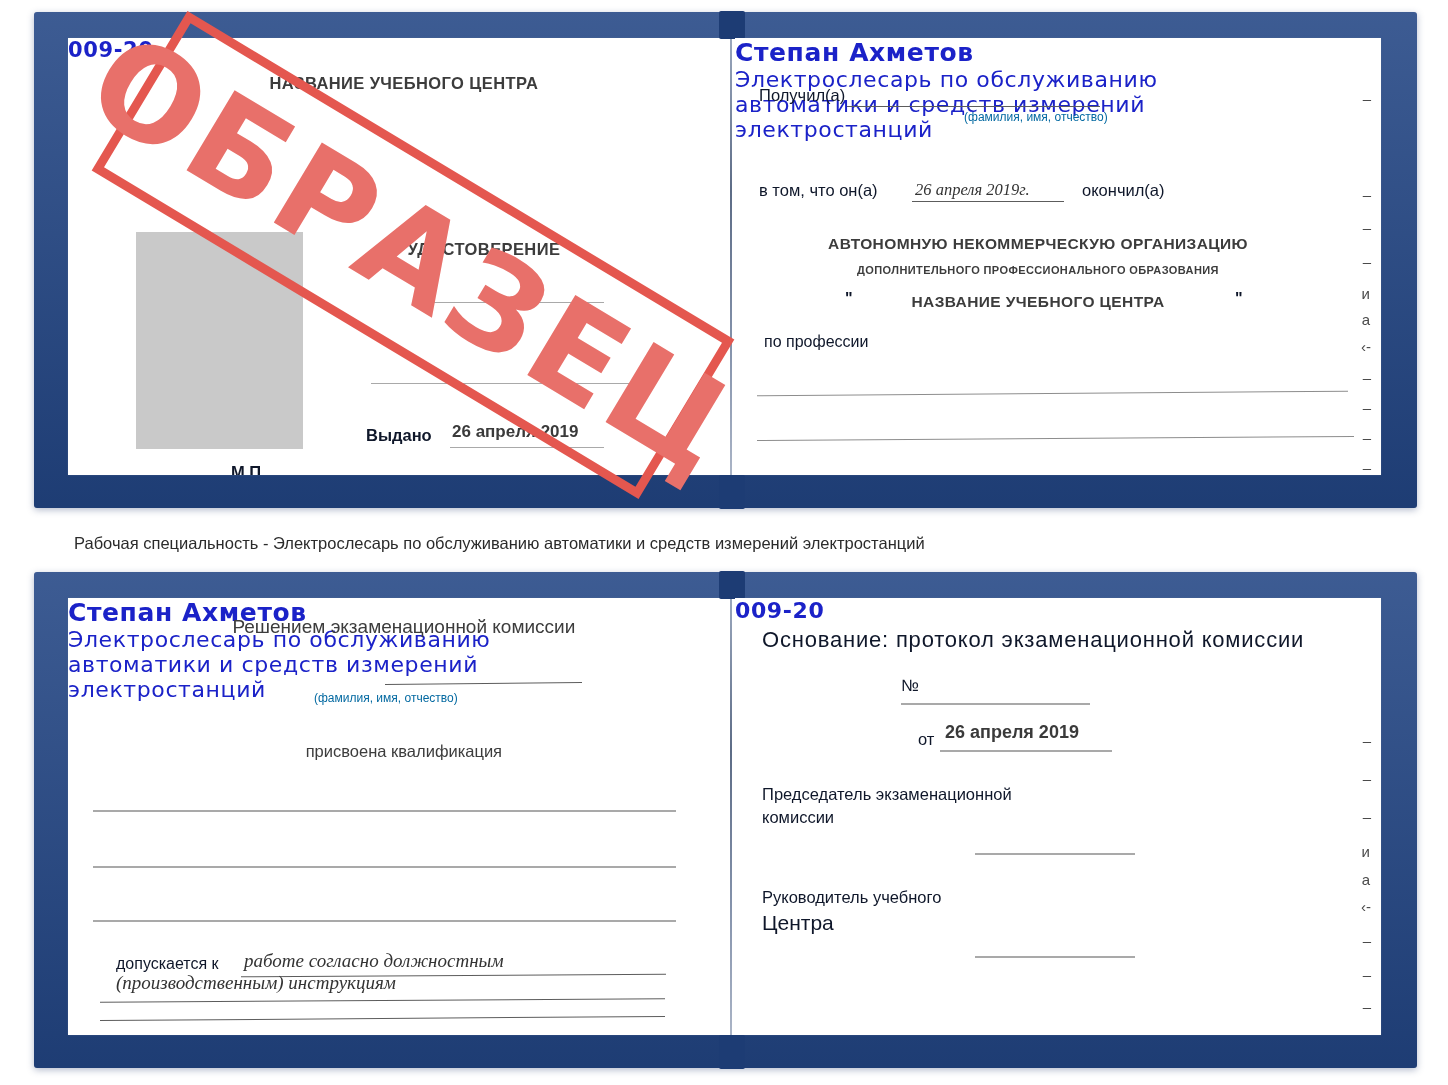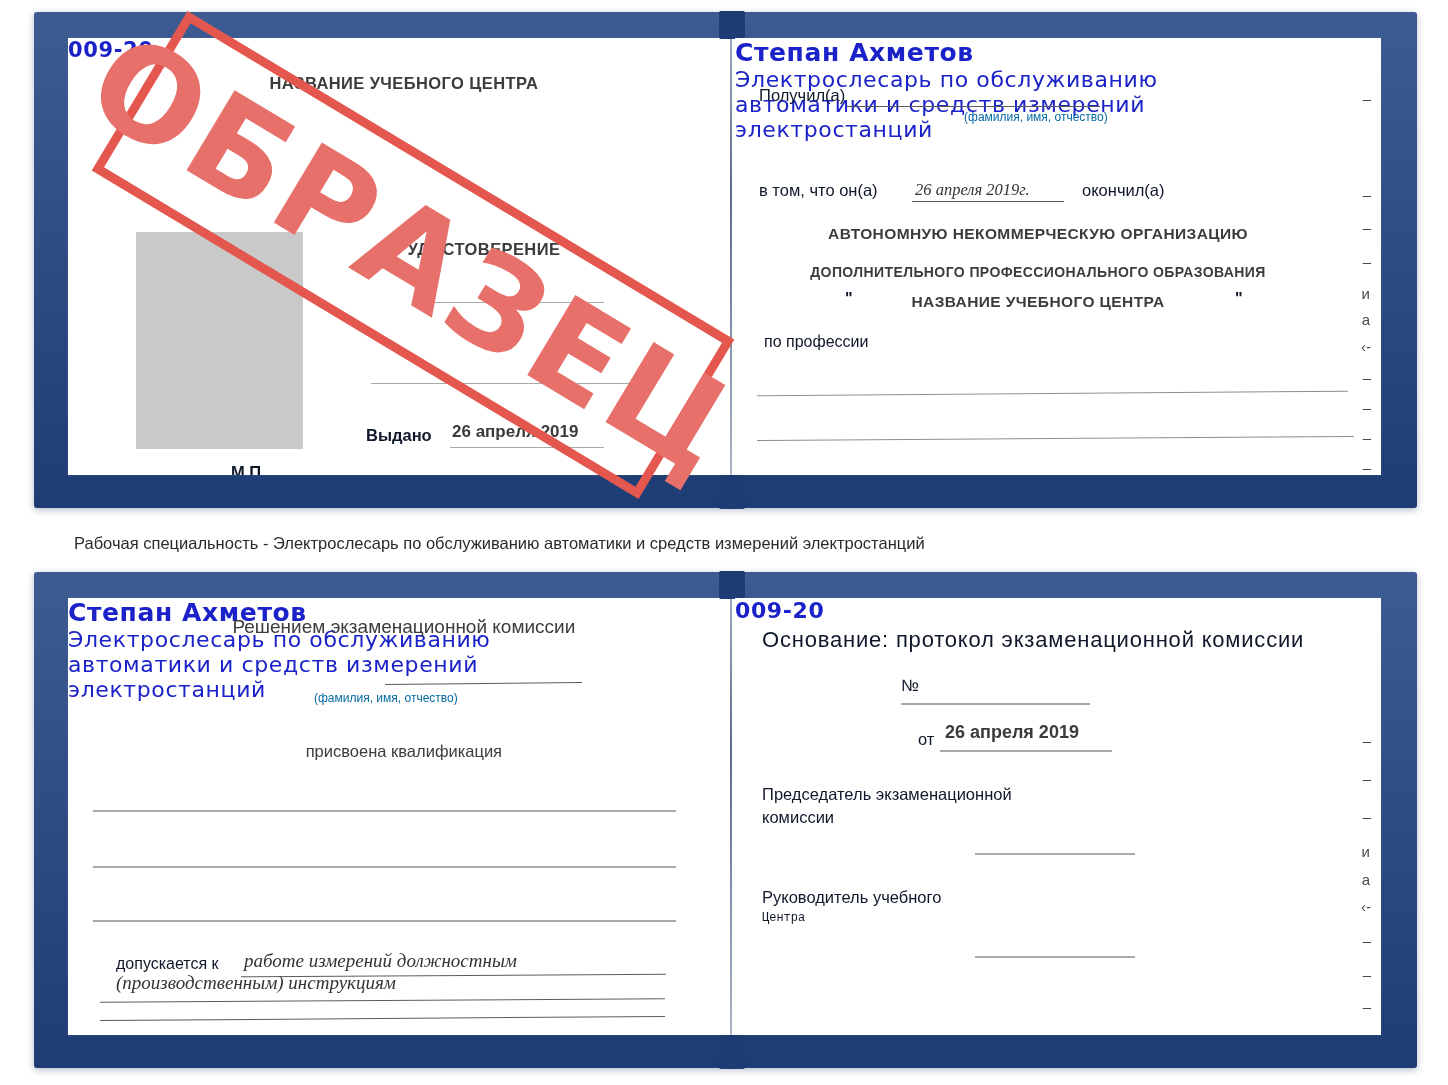--- a/index.html
+++ b/index.html
@@ -137,22 +137,22 @@
       <div class="lbl" style="left:24px;top:48px;font-size:16.5px;">Получил(а)</div>
       <div class="hand" style="left:110px;top:26px;font-size:25px;font-weight:bold;">Степан Ахметов</div>
       <div class="rule rule-dark" style="left:112px;top:68px;width:253px;"></div>
       <div class="tiny" style="position:absolute;left:229px;top:72px;">(фамилия, имя, отчество)</div>
 
       <div class="lbl" style="left:24px;top:143px;font-size:16.5px;">в том, что он(а)</div>
       <div class="hand-serif" style="position:absolute;left:180px;top:142px;font-size:16.5px;">26 апреля 2019г.</div>
       <div class="rule rule-dark" style="left:177px;top:163px;width:152px;"></div>
       <div class="lbl" style="left:347px;top:143px;font-size:16.5px;">окончил(а)</div>
 
-      <div class="center-title lbl-cap" style="left:10px;right:60px;top:187px;font-size:15.5px;font-weight:bold;">АВТОНОМНУЮ НЕКОММЕРЧЕСКУЮ ОРГАНИЗАЦИЮ</div>
-      <div class="center-title lbl-cap" style="left:10px;right:60px;top:226px;font-size:14px;font-weight:bold;">ДОПОЛНИТЕЛЬНОГО ПРОФЕССИОНАЛЬНОГО ОБРАЗОВАНИЯ</div>
+      <div class="center-title lbl-cap" style="left:10px;right:60px;top:197px;font-size:15.5px;font-weight:bold;">АВТОНОМНУЮ НЕКОММЕРЧЕСКУЮ ОРГАНИЗАЦИЮ</div>
+      <div class="center-title lbl-cap" style="left:10px;right:60px;top:226px;font-size:11px;font-weight:bold;">ДОПОЛНИТЕЛЬНОГО ПРОФЕССИОНАЛЬНОГО ОБРАЗОВАНИЯ</div>
       <div class="lbl" style="left:110px;top:252px;font-size:16px;font-weight:bold;">"</div>
       <div class="center-title lbl-cap" style="left:10px;right:60px;top:255px;font-size:15.5px;font-weight:bold;">НАЗВАНИЕ УЧЕБНОГО ЦЕНТРА</div>
       <div class="lbl" style="left:500px;top:252px;font-size:16px;font-weight:bold;">"</div>
 
       <div class="lbl" style="left:29px;top:295px;font-size:16px;">по профессии</div>
 
       <div class="hand" style="left:28px;top:320px;font-size:22px;">Электрослесарь по обслуживанию</div>
       <div class="rule" style="left:22px;top:355px;width:591px;transform:rotate(-0.45deg);"></div>
 
       <div class="hand" style="left:38px;top:364px;font-size:22px;">автоматики и средств измерений</div>
@@ -203,21 +203,21 @@
       <div class="hand" style="left:27px;top:174px;font-size:22px;">Электрослесарь по обслуживанию</div>
       <div class="rule rule-light" style="left:25px;top:212px;width:583px;height:2px;"></div>
 
       <div class="hand" style="left:25px;top:230px;font-size:22px;">автоматики и средств измерений</div>
       <div class="rule rule-light" style="left:25px;top:268px;width:583px;height:2px;"></div>
 
       <div class="hand" style="left:25px;top:283px;font-size:22px;">электростанций</div>
       <div class="rule rule-light" style="left:25px;top:322px;width:583px;height:2px;"></div>
 
       <div class="lbl" style="left:48px;top:357px;font-size:16px;">допускается к</div>
-      <div class="hand-serif" style="position:absolute;left:176px;top:352px;font-size:19px;">работе измерений должностным</div>
+      <div class="hand-serif" style="position:absolute;left:176px;top:352px;font-size:19px;">работе согласно должностным</div>
       <div class="rule rule-dark" style="left:173px;top:377px;width:425px;transform:rotate(-0.35deg);"></div>
 
       <div class="hand-serif" style="position:absolute;left:48px;top:374px;font-size:19px;">(производственным) инструкциям</div>
       <div class="rule rule-dark" style="left:32px;top:402px;width:565px;transform:rotate(-0.35deg);"></div>
 
       <div class="rule rule-dark" style="left:32px;top:420px;width:565px;transform:rotate(-0.4deg);"></div>
     </div>
 
     <div class="spine" style="left:50.4%;"></div>
     <div class="spine-notch" style="left:49.6%;top:-27px;width:26px;height:28px;"></div>
@@ -233,21 +233,21 @@
 
       <div class="lbl" style="left:183px;top:132px;font-size:16.5px;">от</div>
       <div class="lbl" style="left:210px;top:124px;font-size:18px;font-weight:bold;color:#3a3a3a;">26 апреля 2019</div>
       <div class="rule rule-light" style="left:205px;top:152px;width:172px;height:2px;"></div>
 
       <div class="lbl" style="left:27px;top:187px;font-size:16.5px;">Председатель экзаменационной</div>
       <div class="lbl" style="left:27px;top:210px;font-size:16.5px;">комиссии</div>
       <div class="rule rule-light" style="left:240px;top:255px;width:160px;height:2px;"></div>
 
       <div class="lbl" style="left:27px;top:290px;font-size:16.5px;">Руководитель учебного</div>
-      <div class="lbl" style="left:27px;top:313px;font-size:12px;font-family:Liberation Mono, monospace;">Центра</div>
+      <div class="lbl" style="left:27px;top:313px;font-size:21px;">Центра</div>
       <div class="rule rule-light" style="left:240px;top:358px;width:160px;height:2px;"></div>
 
       <div class="frag" style="right:10px;top:134px;">–</div>
       <div class="frag" style="right:10px;top:172px;">–</div>
       <div class="frag" style="right:10px;top:210px;">–</div>
       <div class="frag" style="right:11px;top:245px;">и</div>
       <div class="frag" style="right:11px;top:273px;">а</div>
       <div class="frag" style="right:10px;top:300px;">‹-</div>
       <div class="frag" style="right:10px;top:334px;">–</div>
       <div class="frag" style="right:10px;top:368px;">–</div>

